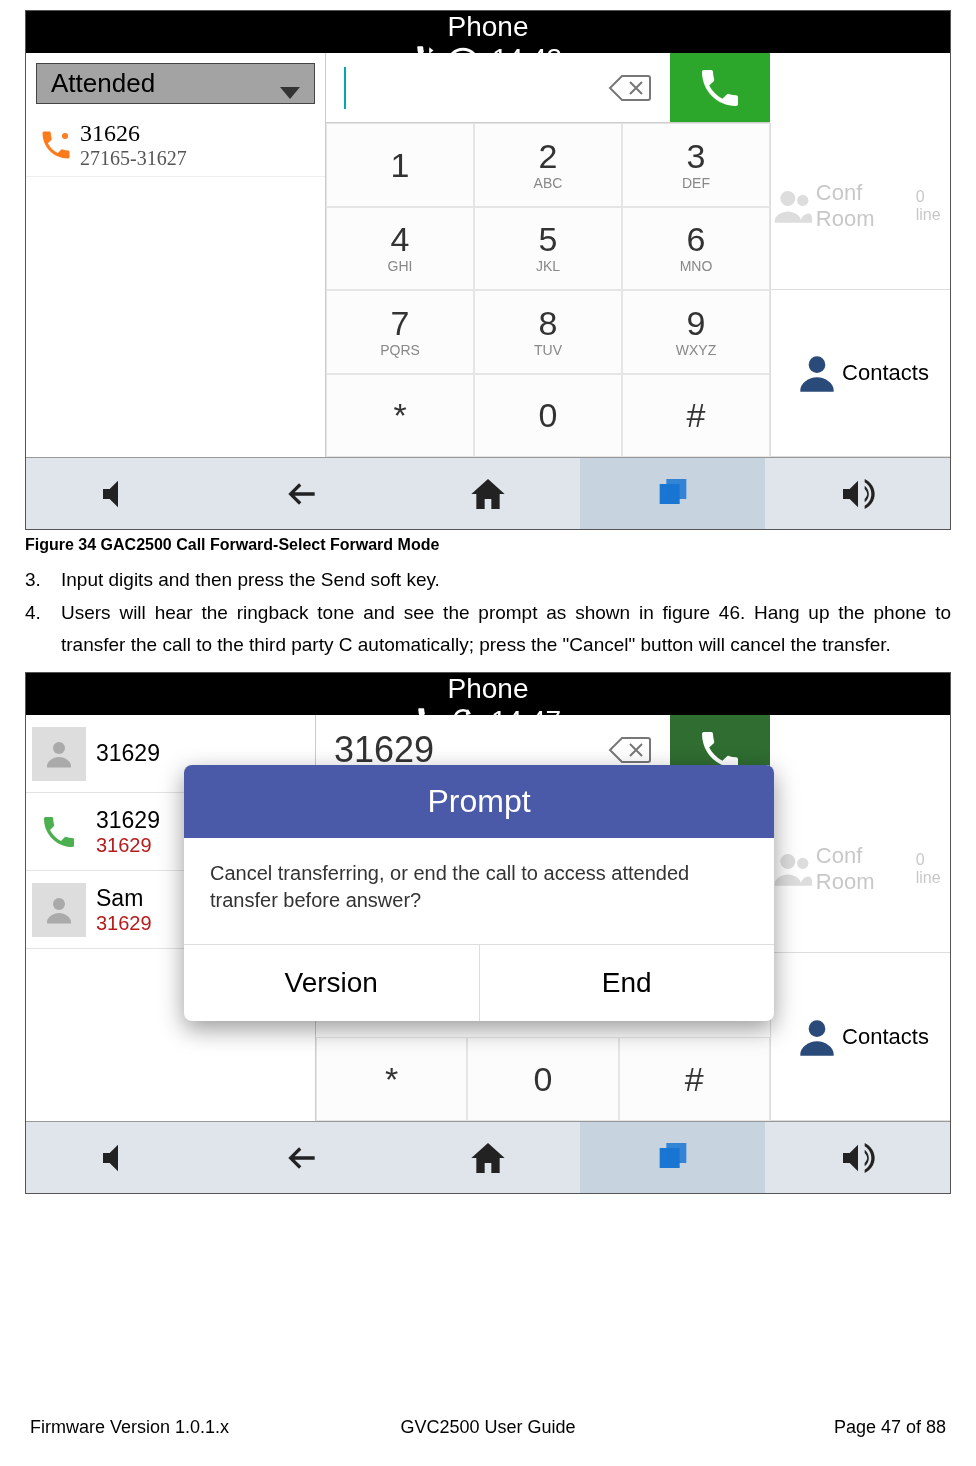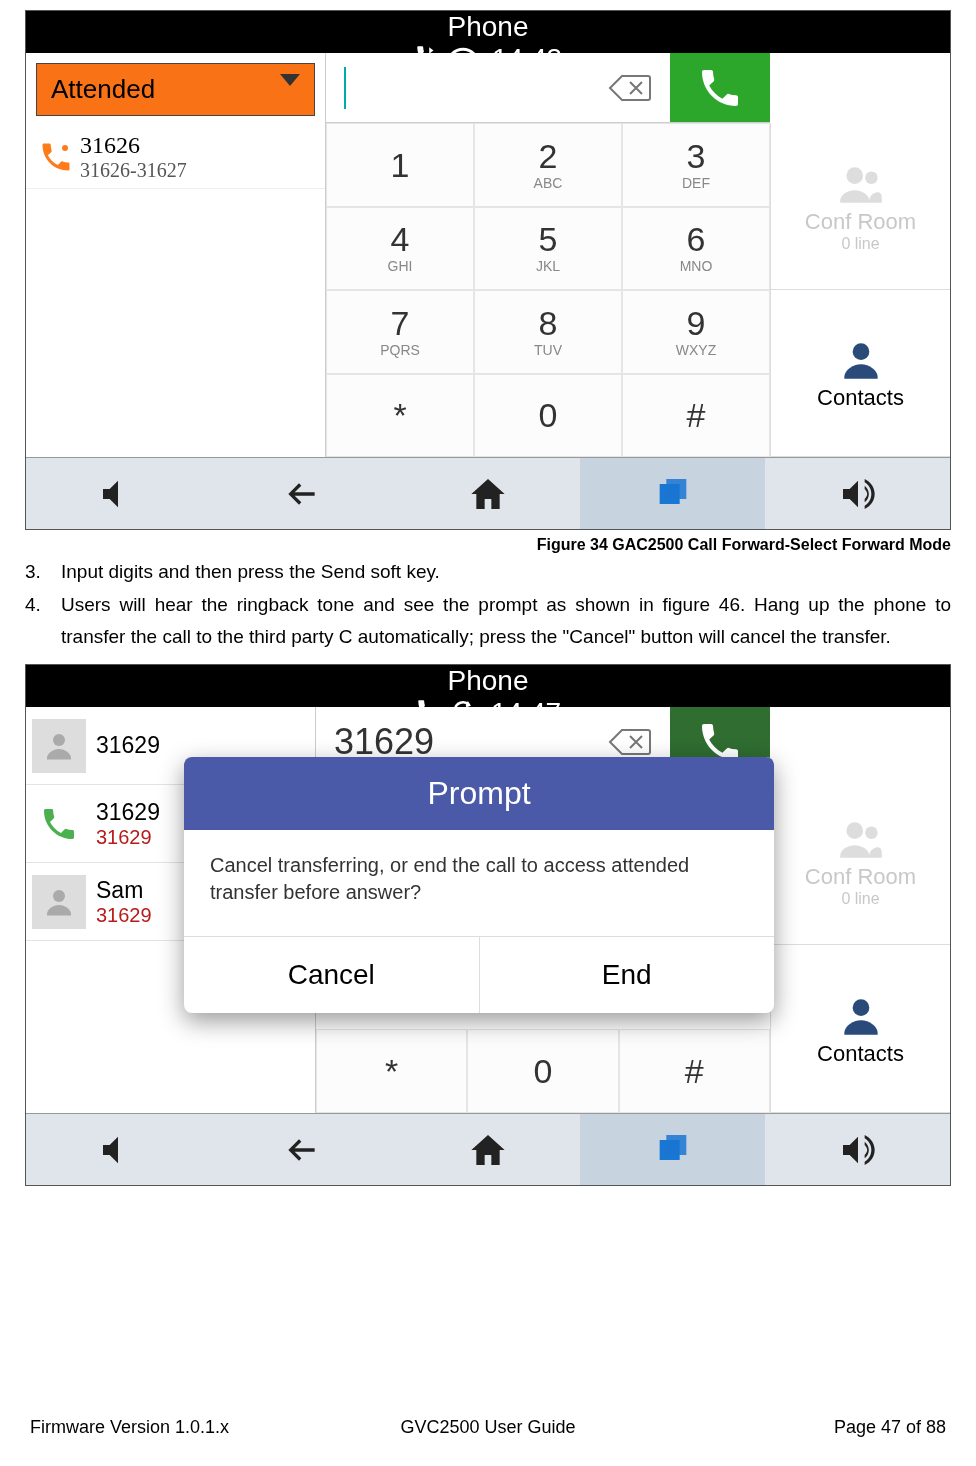--- a/index.html
+++ b/index.html
@@ -54,26 +54,26 @@
   .main-row { display: flex; height: 404px; }
   .left-panel {
     width: 300px;
     border-right: 1px solid #ccc;
     display: flex;
     flex-direction: column;
   }
   .mode-select {
     margin: 10px;
     border: 1px solid #444;
-    padding: 10px 14px;
+    padding: 4px 14px;
     font-size: 26px;
     display: flex;
-    align-items: flex-start;
+    align-items: flex-end;
     justify-content: space-between;
-    background: #f97316;
+    background: #a3a3a3;
   }
   .mode-select .tri {
     width: 0; height: 0;
     border-left: 10px solid transparent;
     border-right: 10px solid transparent;
     border-top: 12px solid #333;
   }
   .recent-item {
     display: flex;
     align-items: center;
@@ -137,21 +137,21 @@
   .right-panel {
     width: 180px;
     display: flex;
     flex-direction: column;
   }
   .right-panel > div {
     flex: 1;
     border-bottom: 1px solid #ddd;
     border-left: 1px solid #ddd;
     display: flex;
-    flex-direction: column;
+    flex-direction: row;
     align-items: center;
     justify-content: center;
     font-size: 22px;
   }
   .right-panel .first { margin-top: 70px; }
   .right-panel .conf { color: #c8c8c8; }
   .right-panel .conf .sub { font-size: 16px; }
   .right-panel .contacts { }
   .right-panel svg { width: 50px; height: 50px; }
   .navbar {
@@ -165,24 +165,24 @@
     display: flex;
     align-items: center;
     justify-content: center;
   }
   .navbar .active {
     background: #c7d4e0;
   }
   .navbar svg { width: 40px; height: 40px; fill: #222; }
   .navbar .recents-ic { fill: #1976d2; }
   .caption {
-    text-align: right;
+    text-align: left;
     font-size: 16px;
     font-weight: bold;
-    margin: 4px 0 2px 0;
+    margin: 4px 0 10px 0;
   }
   .body-text { font-size: 19px; line-height: 1.65; text-align: justify; }
   .step { display: flex; margin: 2px 0; }
   .step .n { width: 28px; }
   .step .t { flex: 1; padding-left: 8px; }
   
   .fig2 .main-row { height: 406px; position: relative; }
   .fig2 .left-panel { width: 290px; }
   .left-list-item {
     display: flex;
@@ -289,21 +289,21 @@
         </div>
         <div class="recent-item">
           <div class="recent-icon">
             <svg viewBox="0 0 24 24" fill="#ff7a1a">
                 <path d="M6.6 10.8c1.4 2.8 3.8 5.1 6.6 6.6l2.2-2.2c.3-.3.7-.4 1-.2 1.1.4 2.3.6 3.6.6.6 0 1 .4 1 1V20c0 .6-.4 1-1 1C10.6 21 3 13.4 3 4c0-.6.4-1 1-1h3.5c.6 0 1 .4 1 1 0 1.2.2 2.4.6 3.6.1.3 0 .7-.2 1l-2.3 2.2z"></path>
                 <circle cx="18" cy="6" r="2" fill="#ff7a1a"></circle>
               </svg>
           </div>
           <div class="recent-text">
             <div class="num">31626</div>
-            <div class="sub">31626-31627</div>
+            <div class="sub">27165-31627</div>
           </div>
         </div>
       </div>
       <div class="center-panel">
         <div class="dial-input-row">
           <div class="dial-input">
             <span class="cursor"></span>
           </div>
           <div class="bksp">
             <svg viewBox="0 0 44 32">
@@ -529,21 +529,21 @@
               <path d="M4 20c0-3 4-6 8-6s8 3 8 6v1H4v-1z"></path>
             </svg>
           <span>Contacts</span>
         </div>
       </div>
 
       <div class="prompt">
         <div class="prompt-head">Prompt</div>
         <div class="prompt-body">Cancel transferring, or end the call to access attended transfer before answer?</div>
         <div class="prompt-btns">
-          <div>Cancel</div>
+          <div>Version</div>
           <div>End</div>
         </div>
       </div>
     </div>
     <div class="navbar">
       <div>
           <svg viewBox="0 0 24 24">
             <path d="M3 9v6h4l5 5V4L7 9H3z"></path>
           </svg>
         </div>

